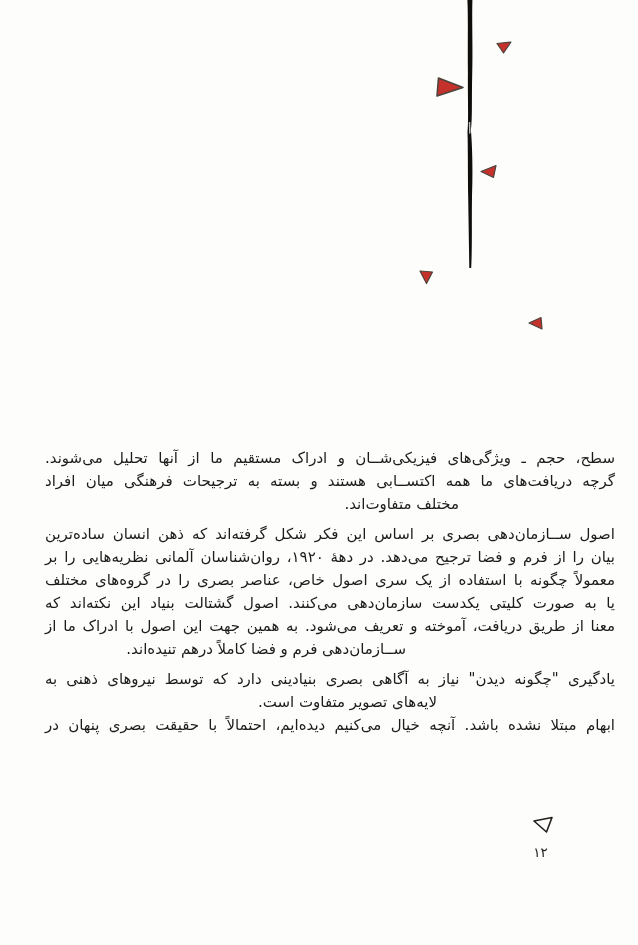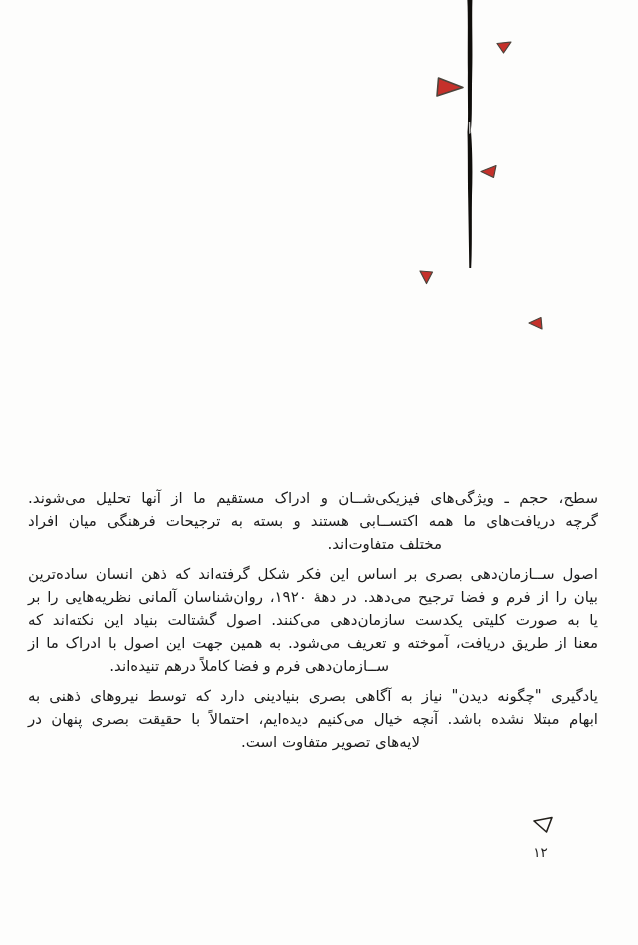--- a/index.html
+++ b/index.html
@@ -19,25 +19,24 @@
   #artwork-svg {
     position: absolute;
     left: 0;
     top: 0;
     width: 638px;
     height: 945px;
     pointer-events: none;
   }
   .textblock {
     position: absolute;
-    left: 28px;
+    left: 45px;
     top: 447px;
     width: 570px;
     color: var(--text, #1b1b1b);
-    margin-top: 40px;
   }
   .para { margin: 0 0 7px 0; }
   .line {
     direction: rtl;
     unicode-bidi: embed;
     font-size: 15px;
     line-height: 23px;
     white-space: normal;
     color: var(--text, #1b1b1b);
   }
@@ -95,28 +94,29 @@
 
     <div class="para">
       <div class="line just">سطح، حجم ـ ویژگی‌های فیزیکی‌شــان و ادراک مستقیم ما از آنها تحلیل می‌شوند.</div>
       <div class="line just">گرچه دریافت‌های ما همه اکتســابی هستند و بسته به ترجیحات فرهنگی میان افراد</div>
       <div class="line lastline last-p1">مختلف متفاوت‌اند.</div>
     </div>
 
     <div class="para">
       <div class="line just">اصول ســازمان‌دهی بصری بر اساس این فکر شکل گرفته‌اند که ذهن انسان ساده‌ترین</div>
       <div class="line just">بیان را از فرم و فضا ترجیح می‌دهد. در دهۀ ۱۹۲۰، روان‌شناسان آلمانی نظریه‌هایی را بر</div>
+      <div class="line just">معمولاً چگونه با استفاده از یک سری اصول خاص، عناصر بصری را در گروه‌های مختلف</div>
       <div class="line just">یا به صورت کلیتی یکدست سازمان‌دهی می‌کنند. اصول گشتالت بنیاد این نکته‌اند که</div>
       <div class="line just">معنا از طریق دریافت، آموخته و تعریف می‌شود. به همین جهت این اصول با ادراک ما از</div>
       <div class="line lastline last-p2">ســازمان‌دهی فرم و فضا کاملاً درهم تنیده‌اند.</div>
     </div>
 
     <div class="para">
       <div class="line just">یادگیری "چگونه دیدن" نیاز به آگاهی بصری بنیادینی دارد که توسط نیروهای ذهنی به</div>
+      <div class="line lastline last-p3">لایه‌های تصویر متفاوت است.</div>
       <div class="line just">ابهام مبتلا نشده باشد. آنچه خیال می‌کنیم دیده‌ایم، احتمالاً با حقیقت بصری پنهان در</div>
-      <div class="line lastline last-p3">لایه‌های تصویر متفاوت است.</div>
     </div>
 
   </div>
 
   <div class="pagenum">۱۲</div>
 
 </div>
 
 </body></html>

